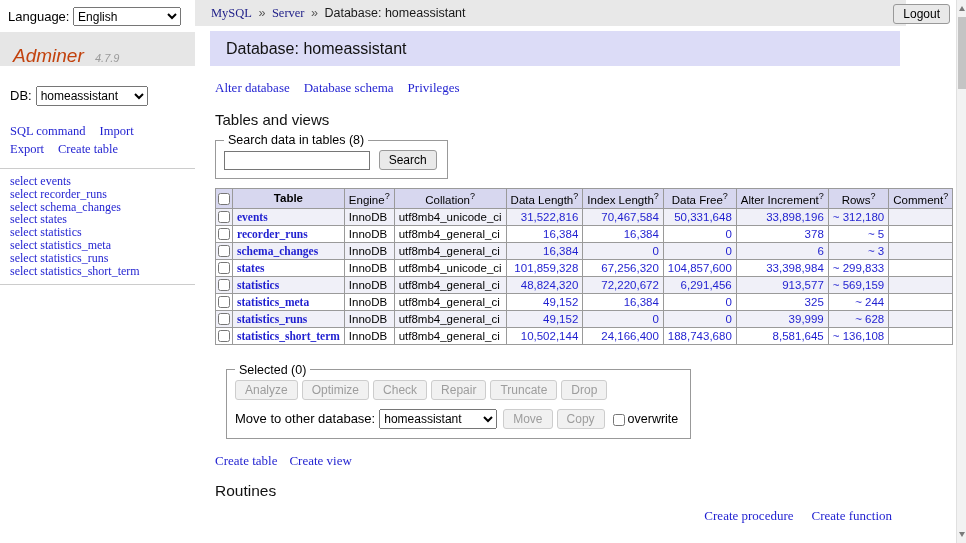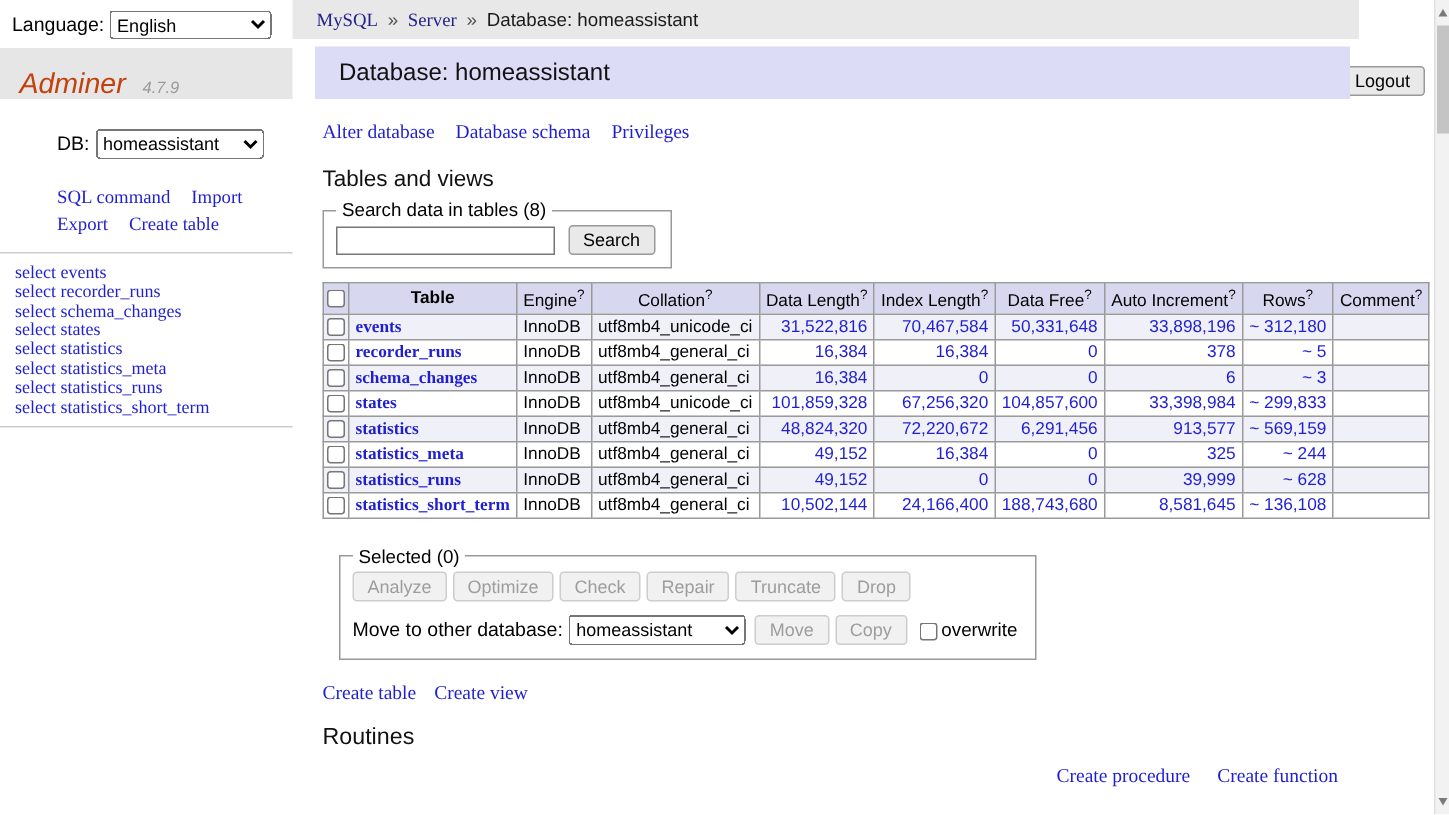--- a/index.html
+++ b/index.html
@@ -8,32 +8,32 @@
   #page { position: relative; width: 966px; height: 393px; }
   a { color: #1f1fd0; text-decoration: none; cursor: pointer; font-family: Liberation Serif, serif; }
 
   
   #lang { position: absolute; left: 0; top: 0; width: 195px; height: 32px; padding: 7px 0 0 8px; }
   #lang select { width: 108px; height: 19px; font-size: 12px; }
   #breadcrumb { position: absolute; left: 195px; top: 0; width: 711px; height: 26px;
     background: #e8e8e8; padding: 6px 0 0 16px; font-size: 12.5px; color: #1a1a1a; }
   #breadcrumb a { color: #22228a; }
   #breadcrumb .sep { color: #555; margin: 0 3px; }
-  #logout { position: absolute; right: 16px; top: 4px; margin-top: 40px; }
+  #logout { position: absolute; right: 16px; top: 4px; }
 
   button { font-family: inherit; font-size: 12px; background: #e9e9e9; color: #000;
     border: 1px solid #999; border-radius: 3px; padding: 2px 9px; cursor: pointer; }
   button.disabled, button:disabled { color: #9d9d9d; background: #f1f1f1; border-color: #cdcdcd; cursor: default; }
 
   
   #menu { position: absolute; left: 0; top: 32px; width: 195px; }
   #menu h1 { background: #e6e6e6; height: 34px; padding: 6px 0 0 13px; font-weight: normal; }
   #brand { font-style: italic; font-size: 19px; color: #c2410c; }
   #version { font-style: italic; font-size: 11px; color: #9a9a9a; margin-left: 4px; }
-  .menu-pad { padding: 0 0 0 10px; margin-left: 28px; }
+  .menu-pad { padding: 0 0 0 10px; }
   .db-row { margin: 20px 0 0 0; }
   .db-row select { width: 112px; height: 20px; font-size: 12px; margin-left: 4px; }
   #action-links { margin: 16px 0 10px 0; line-height: 17px; }
   #action-links a { margin-right: 14px; font-size: 12.5px; }
   #table-list { list-style: none; margin: 0; padding: 6px 0 7px 10px;
     border-top: 1px solid #ccc; border-bottom: 1px solid #ccc; }
   #table-list li { line-height: 12.8px; }
   #table-list a { font-size: 12px; }
 
   
@@ -144,21 +144,21 @@
     <table id="tables-table">
       <thead>
           <tr id="thead-row">
             <th class="check-col"><input type="checkbox" style=""></th>
             <th width="122"><span class="bold">Table</span></th>
             <th width="44"><span class="">Engine</span><sup>?</sup></th>
             <th width="100"><span class="">Collation</span><sup>?</sup></th>
             <th width="70"><span class="">Data Length</span><sup>?</sup></th>
             <th width="72"><span class="">Index Length</span><sup>?</sup></th>
             <th width="62"><span class="">Data Free</span><sup>?</sup></th>
-            <th width="80"><span class="">Auto Increment</span><sup>?</sup></th>
+            <th width="80"><span class="">Alter Increment</span><sup>?</sup></th>
             <th width="60"><span class="">Rows</span><sup>?</sup></th>
             <th width="48"><span class="">Comment</span><sup>?</sup></th>
           </tr>
         </thead>
       <tbody id="tbody">
           <tr class="odd">
             <td class="check-col"><input type="checkbox" style=""></td>
             <td class="name"><a>events</a></td>
             <td>InnoDB</td>
             <td>utf8mb4_unicode_ci</td>

